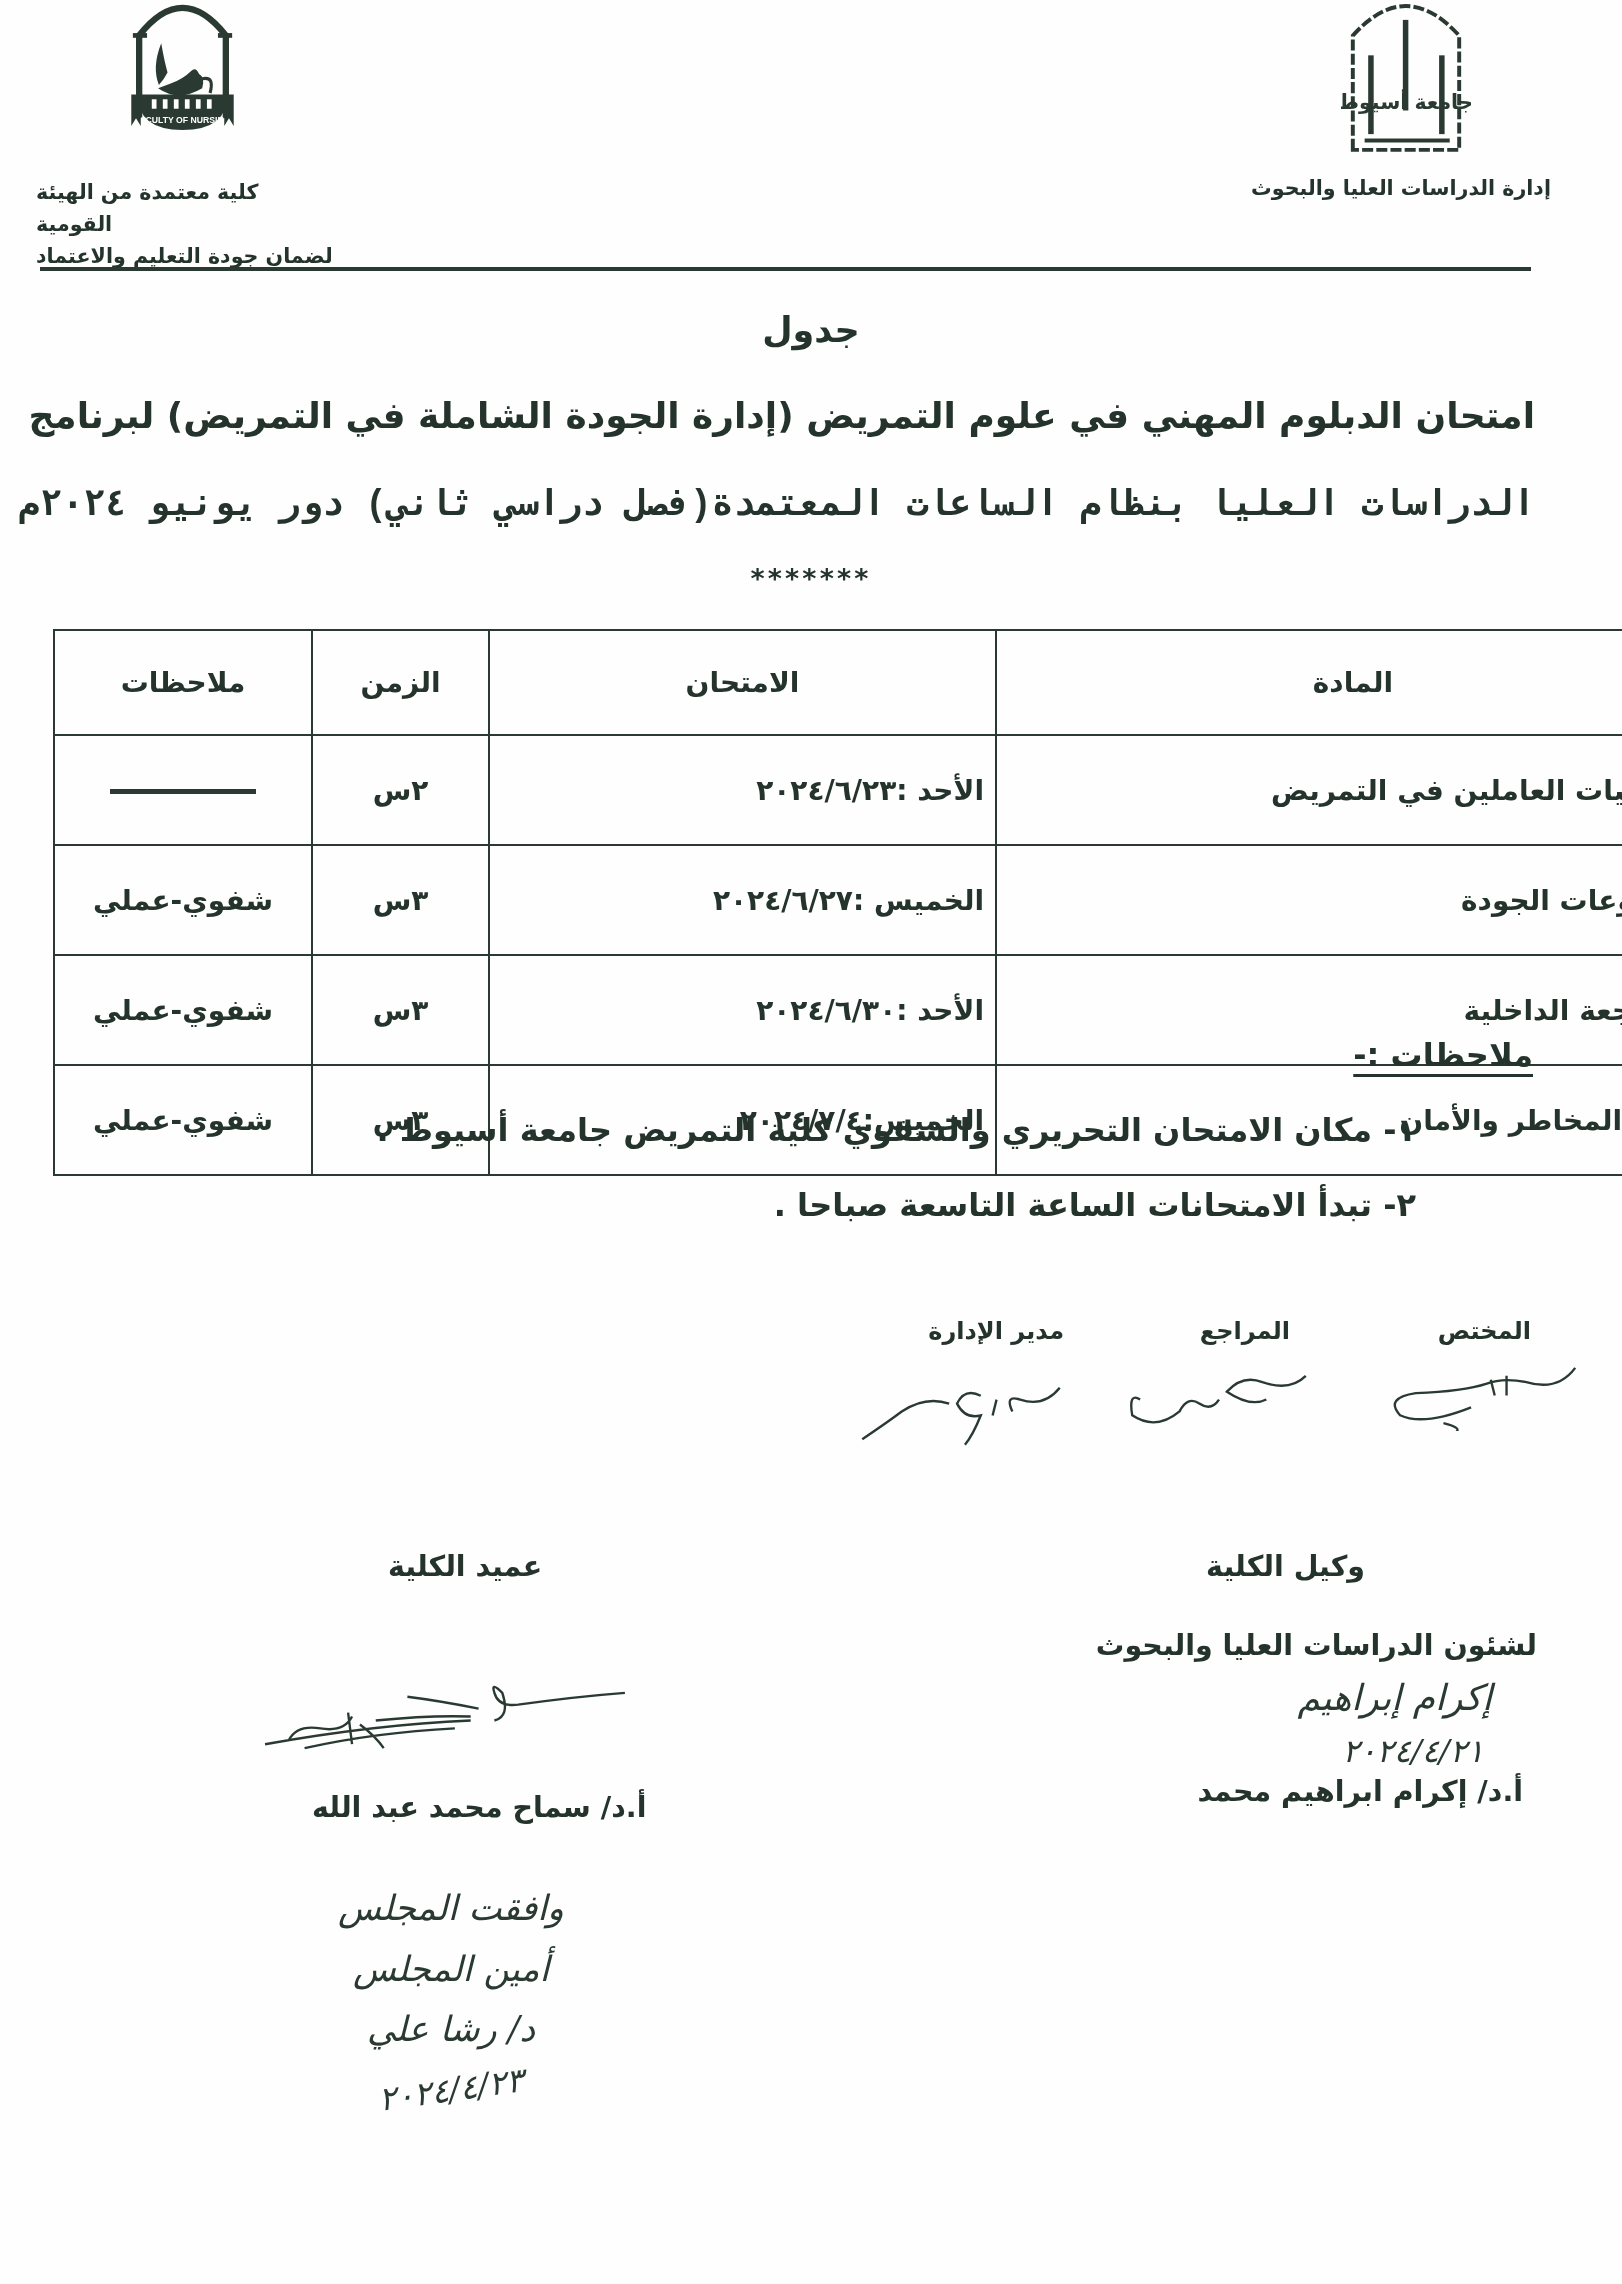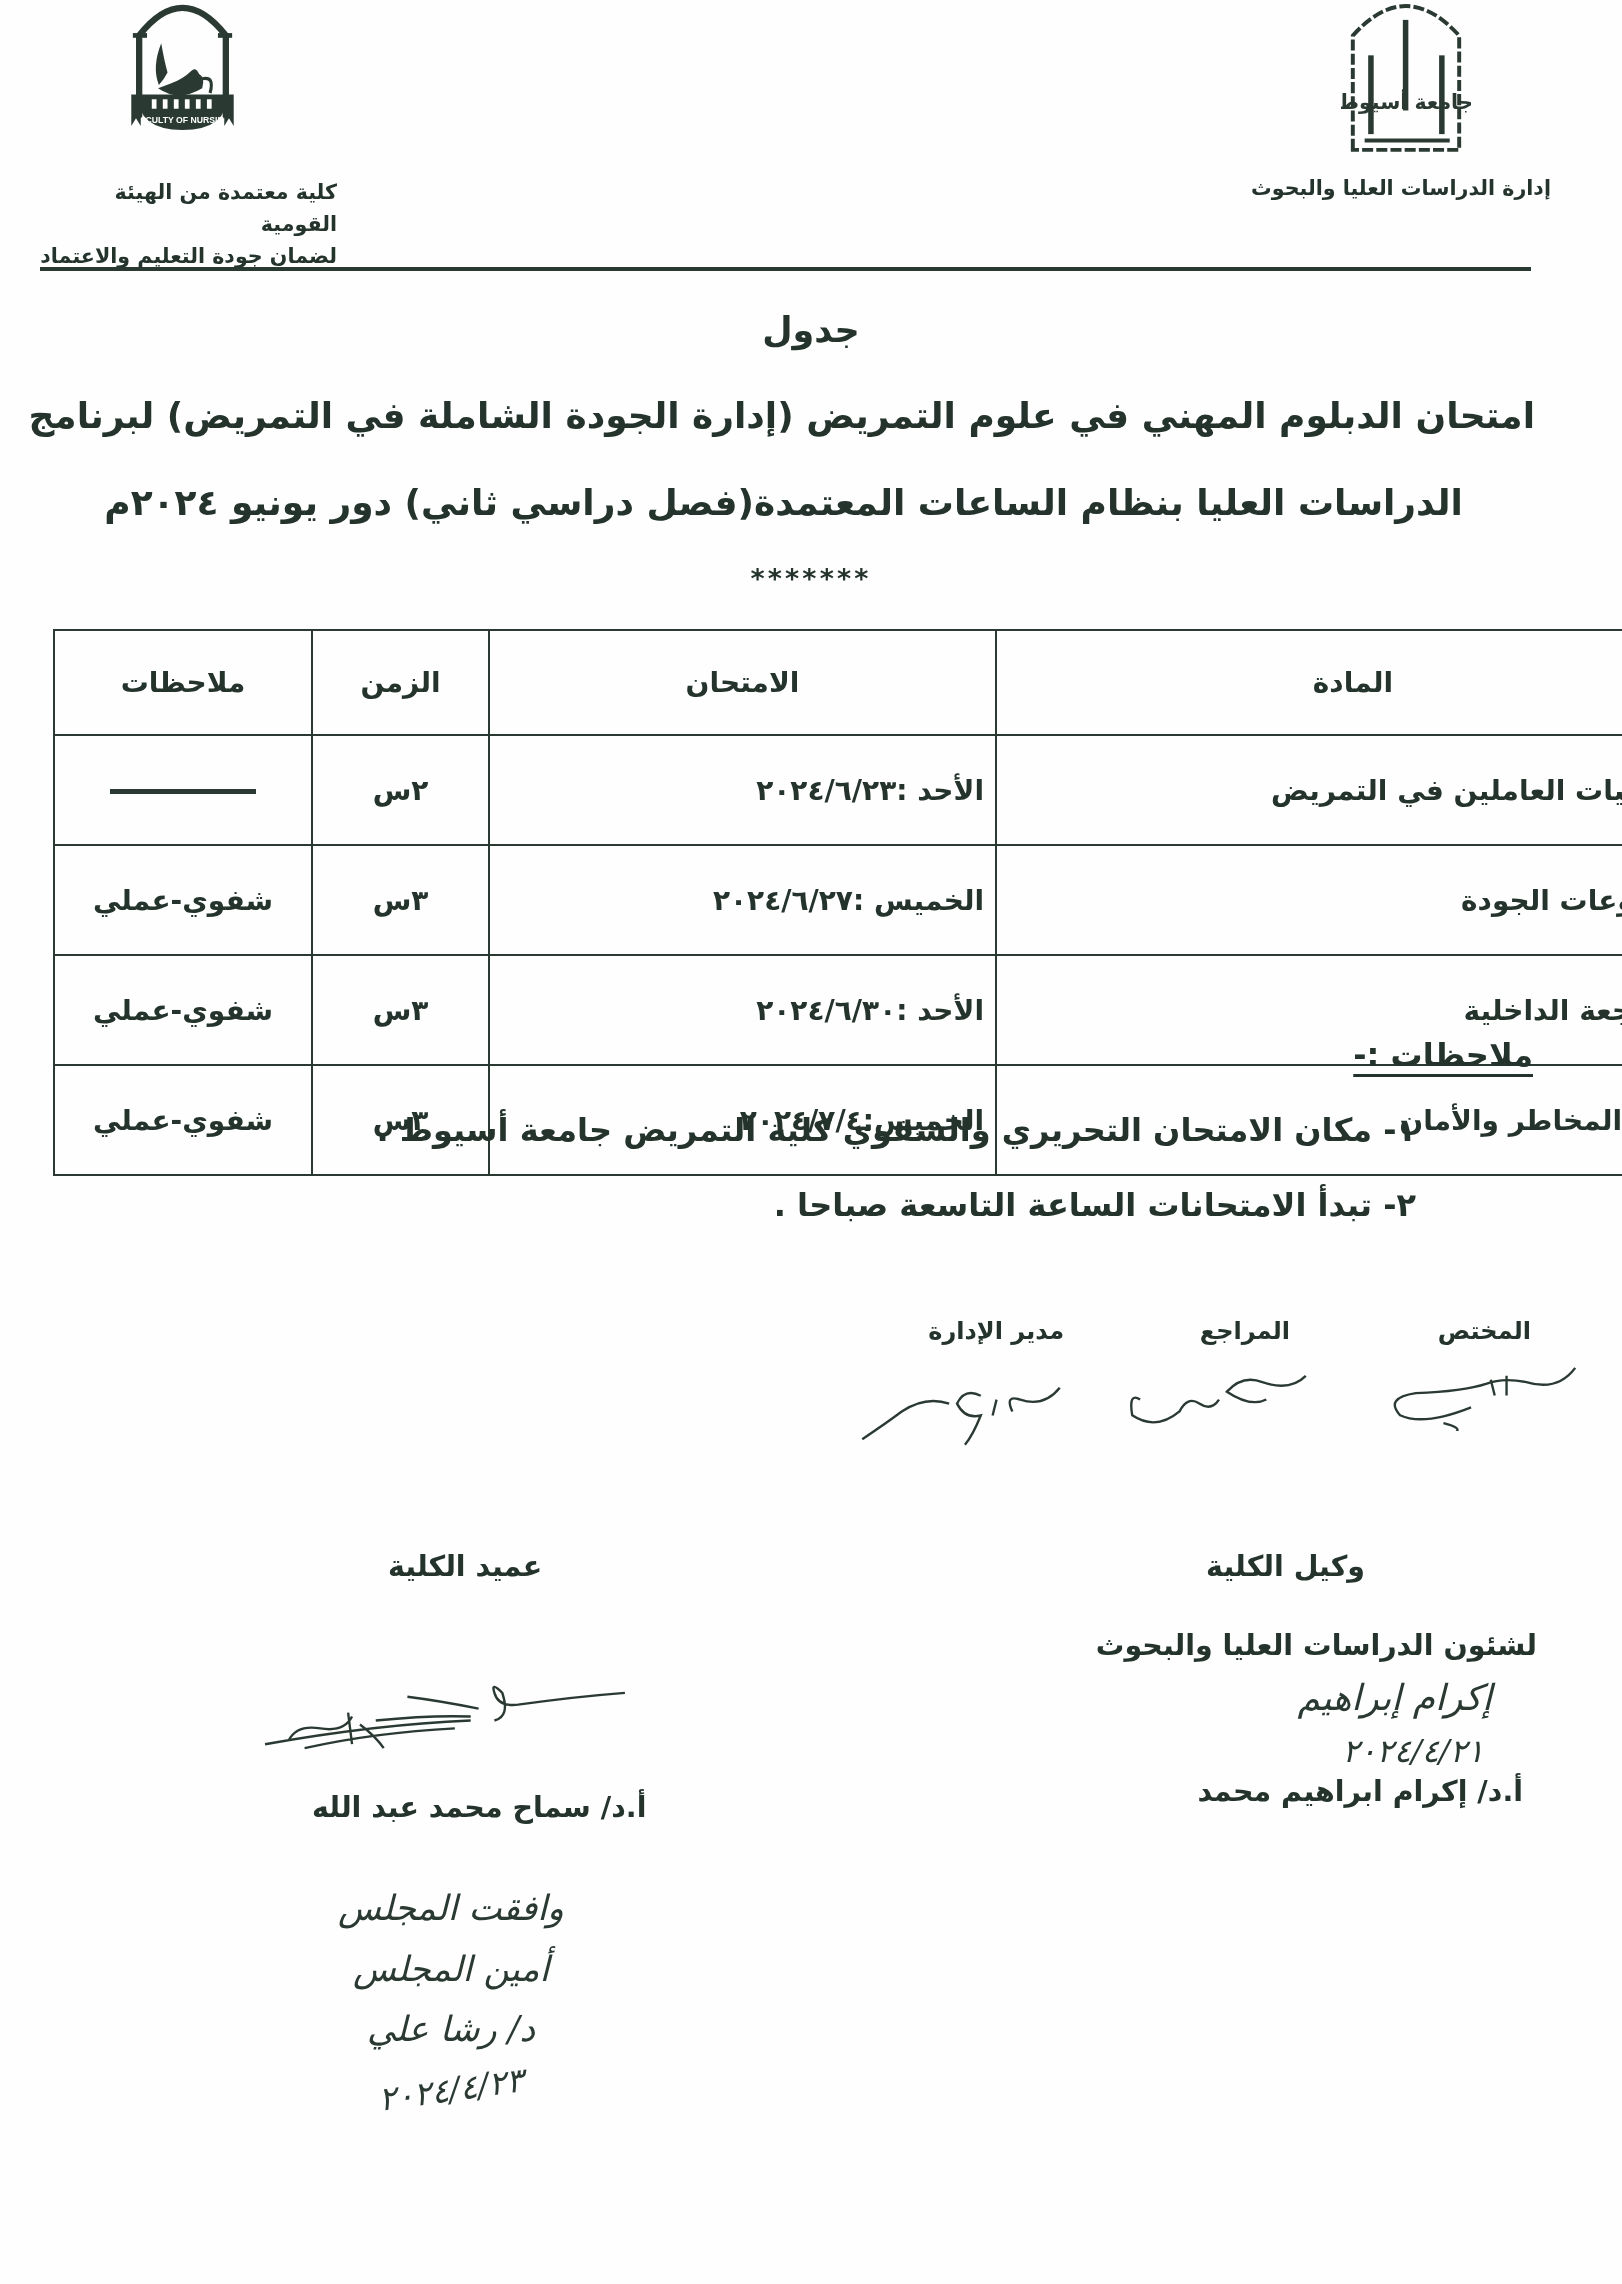--- a/index.html
+++ b/index.html
@@ -23,39 +23,39 @@
     .logo-right { left: 1341px; top: 0px; width: 130px; height: 154px; }
 
     .hdr-right {
       right: 71px; top: 176px;
       font-size: 20.6px; font-weight: bold;
       text-align: center; white-space: nowrap;
     }
     .hdr-left {
       left: 36px; top: 176px; width: 301px;
       font-size: 20.6px; font-weight: bold;
-      text-align: right; line-height: 32px;
+      text-align: left; line-height: 32px;
     }
     .hdr-rule {
       left: 40px; top: 267px; width: 1491px; height: 4px;
       background: #2a3a32;
     }
 
     
     .title-word {
       left: 0; width: 1622px; top: 310px;
       text-align: center; font-size: 35px; font-weight: bold;
     }
     .title-line {
       left: 32px; width: 1503px;
       text-align: center; font-size: 36px; font-weight: bold;
       white-space: nowrap; direction: rtl;
     }
     .title-line-1 { top: 395px; }
-    .title-line-2 { top: 482px; }
+    .title-line-2 { top: 482px; font-family: Liberation Mono, monospace; }
     .stars {
       left: 0; width: 1622px; top: 563px;
       text-align: center; font-size: 27px; font-weight: bold;
       letter-spacing: 3.2px; direction: ltr;
     }
 
     
     .schedule {
       left: 53px; top: 629px; width: 1560px; height: 389px;
       border-collapse: collapse;

